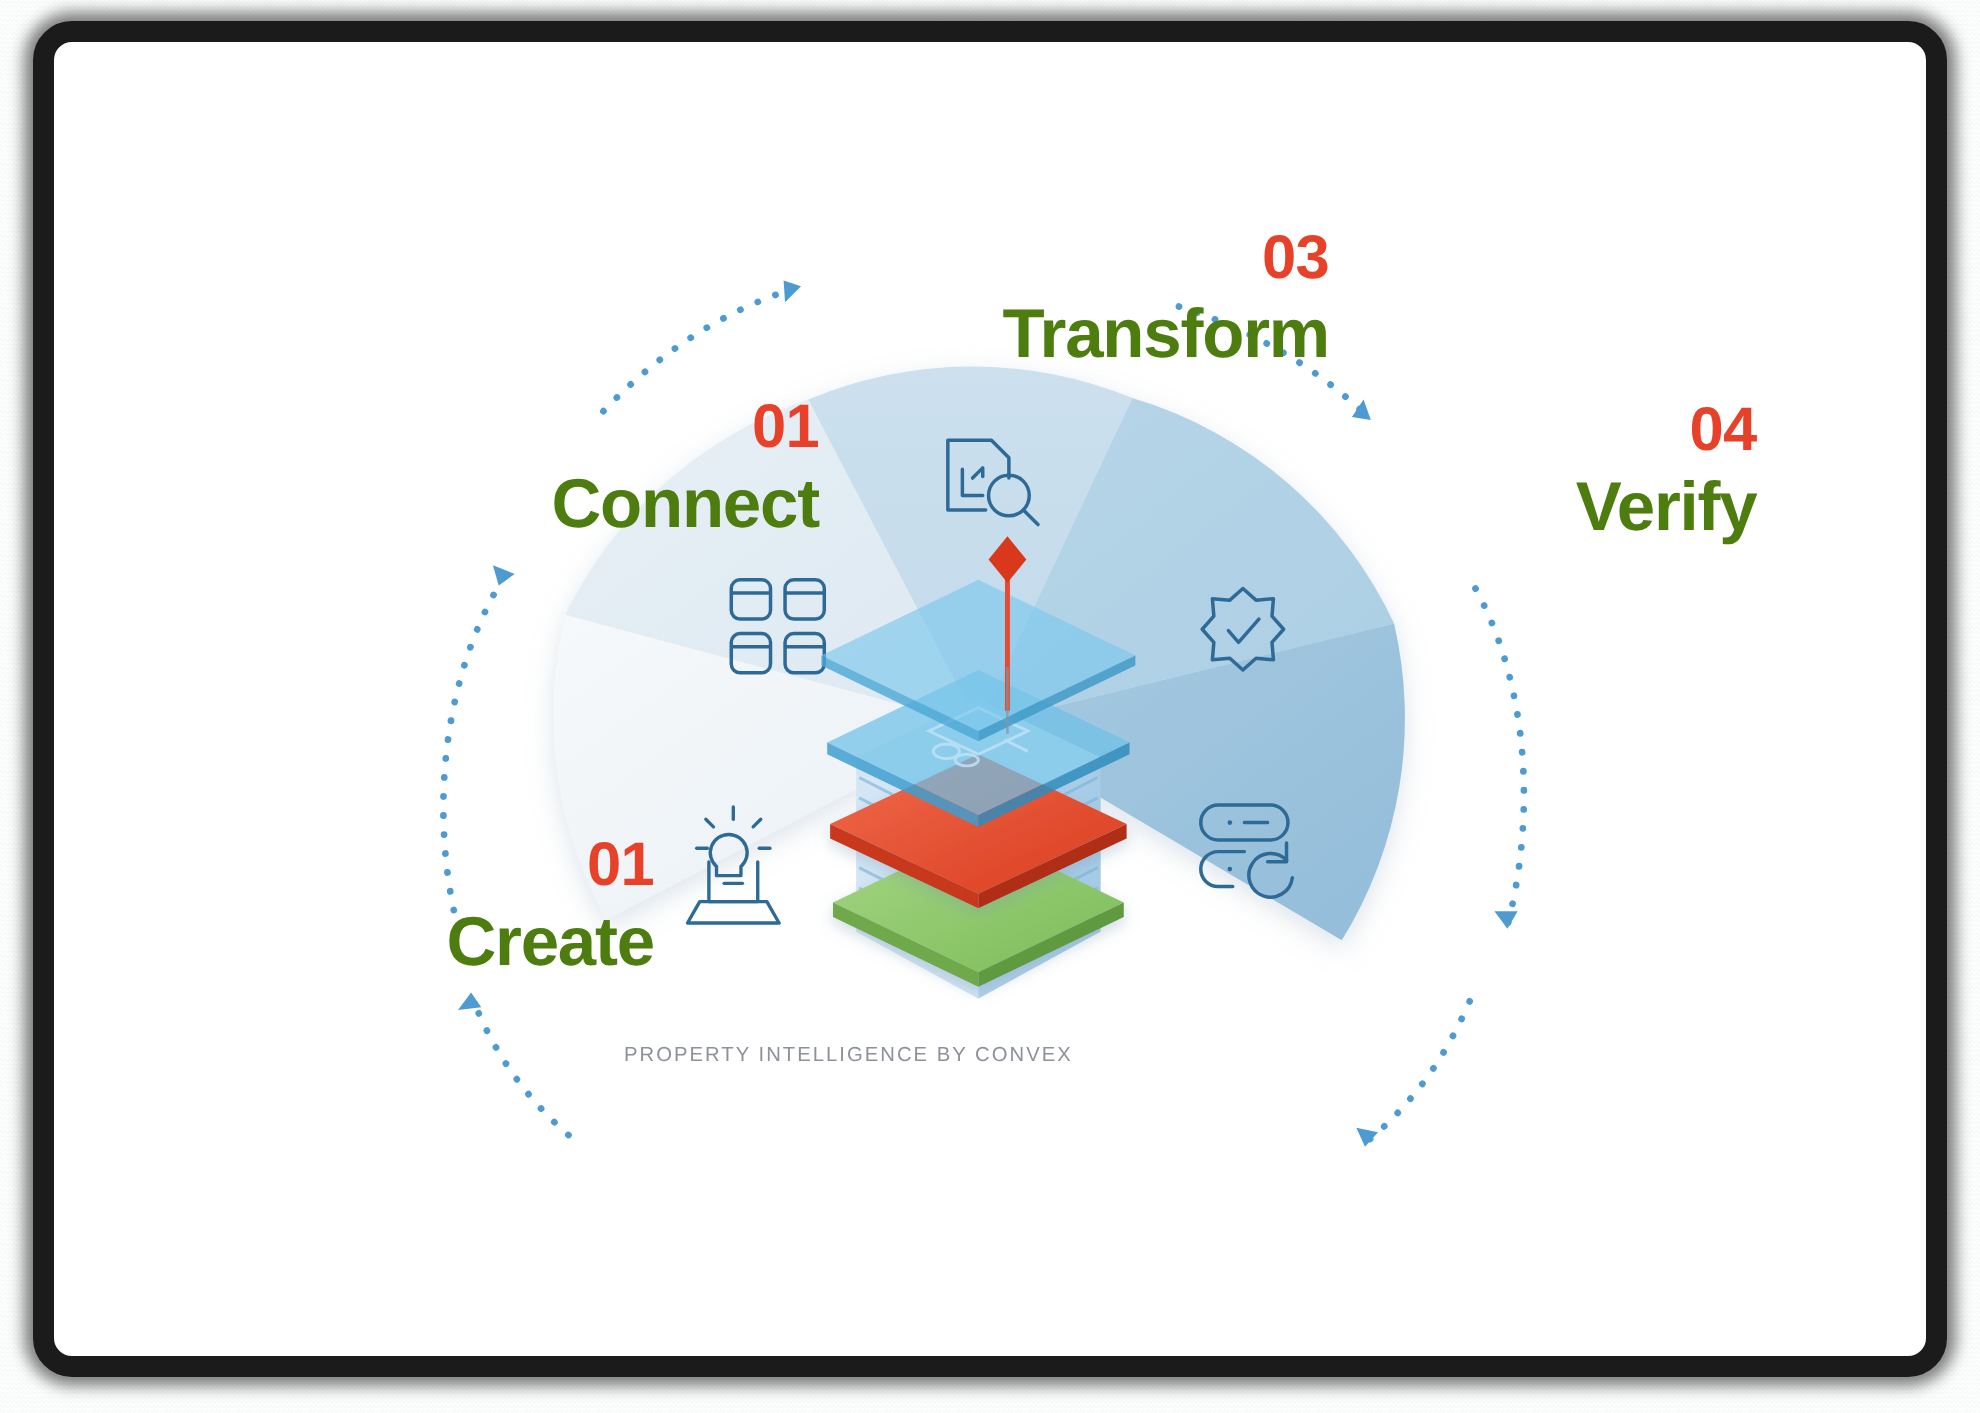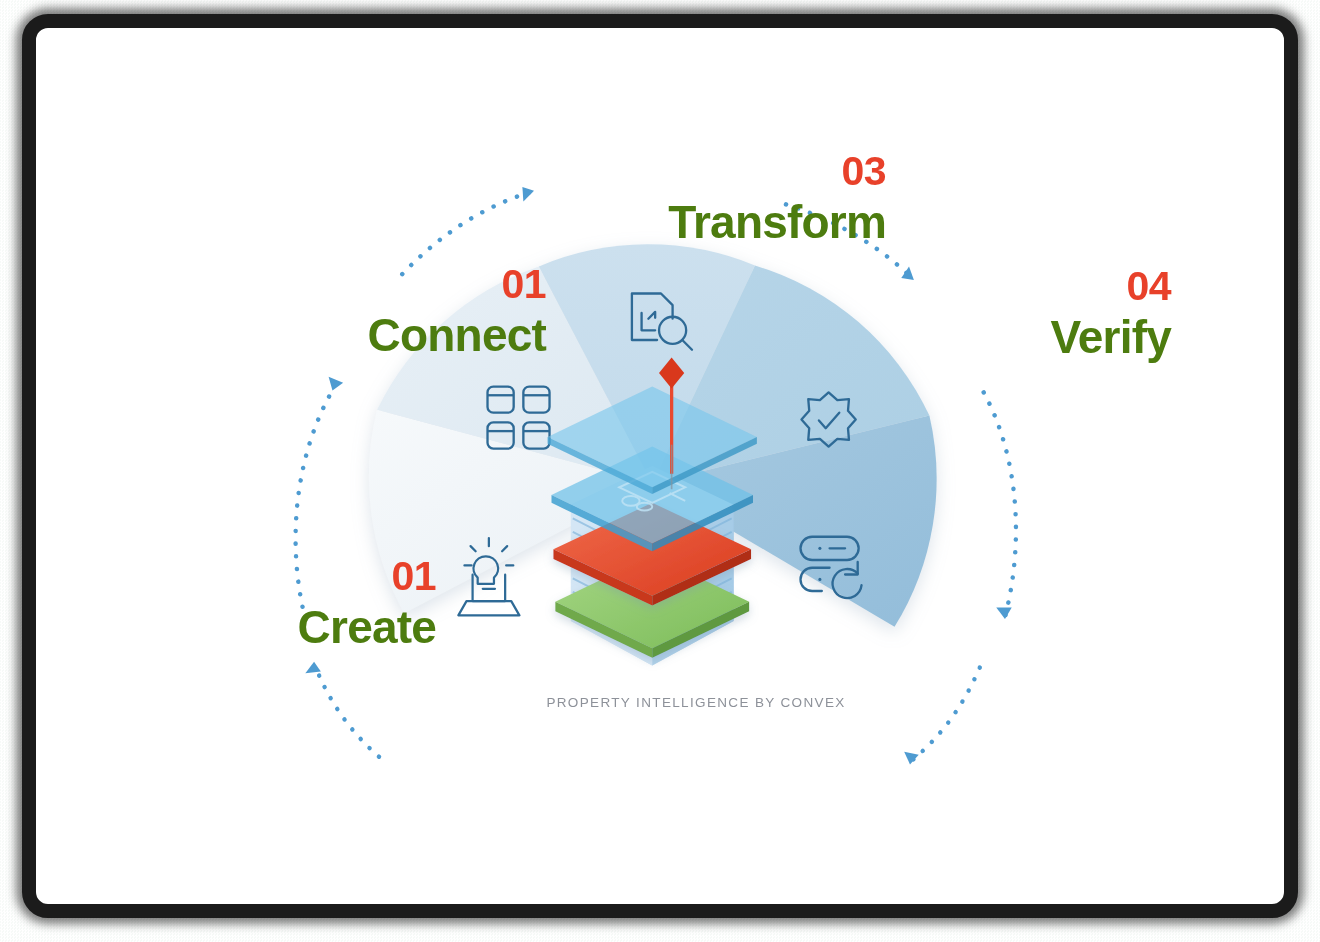--- a/index.html
+++ b/index.html
@@ -69,21 +69,20 @@
   #lbl-transform { left: 470px;  top: 123px; width: 380px; }
   #lbl-verify    { left: 815px;  top: 238px; width: 320px; }
   #lbl-refresh   { left: 900px;  top: 508px; width: 320px; }
 
   
   #center-caption {
     position: absolute;
     left: 380px;
     top: 667px;
     width: 560px;
-    text-align: center;
     font-size: 13.5px;
     letter-spacing: 1.35px;
     color: #8d9199;
     font-family: "Liberation Sans", sans-serif;
     white-space: nowrap;
   }
 </style>
 </head>
 <body>
 

